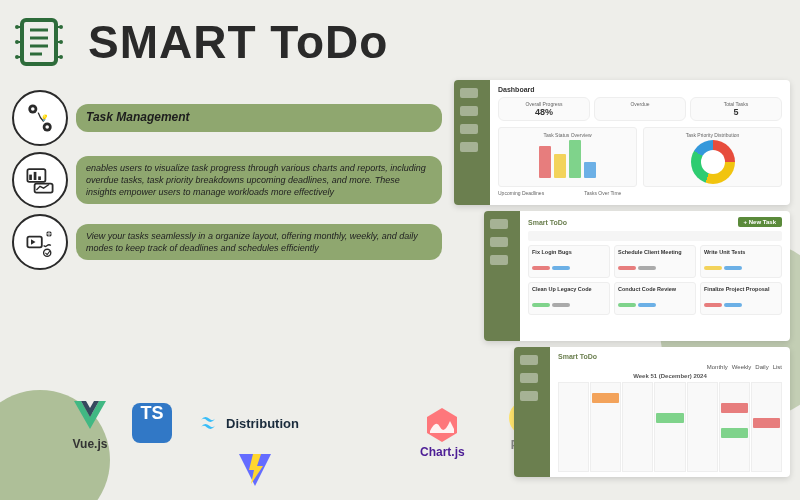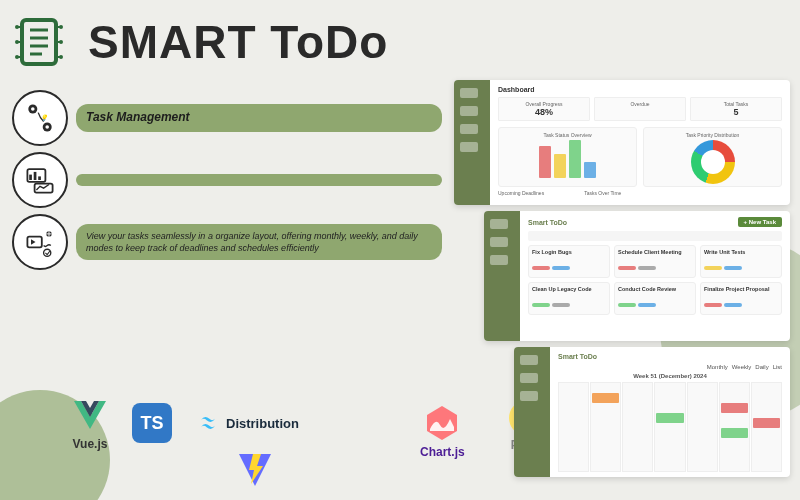--- a/index.html
+++ b/index.html
@@ -93,21 +93,21 @@
     width: 480px;
   }
   .tech {
     display: flex;
     flex-direction: column;
     align-items: center;
     gap: 2px;
   }
   .tech-icon {
     width: 40px; height: 40px;
-    display: flex; align-items: center; justify-content: center;
+    display: flex; align-items: flex-start; justify-content: center;
     border-radius: 8px;
     font-size: 12px;
     font-weight: bold;
   }
   .tech-label {
     font-size: 12px;
     color: #333;
     font-weight: 600;
   }
   .vite-row {
@@ -139,21 +139,21 @@
   .mock-sidebar {
     position: absolute; left:0; top:0; bottom:0; width: 36px;
     background: #6b7f4f;
     display: flex; flex-direction: column; gap: 8px; padding: 8px 6px;
   }
   .mock-sidebar .dot { width: 18px; height: 10px; background: rgba(255,255,255,.4); border-radius: 2px; }
   .mock-body { margin-left: 36px; padding: 6px 8px; height: 100%; position: relative; }
   .mock-header { font-size: 7px; font-weight: 700; color:#333; margin-bottom:4px; display:flex; justify-content:space-between; align-items:center; }
   .mock-header .btn { background: #5a8a3a; color:#fff; padding:2px 6px; border-radius:2px; font-size:6px; }
   .stat-cards { display:flex; gap:4px; margin-bottom:6px; }
-  .stat-card { flex:1; background:#fafafa; border:1px solid #eee; border-radius:1px; padding:3px; text-align:center; }
+  .stat-card { flex:1; background:#fafafa; border:1px solid #eee; border-radius:6px; padding:3px; text-align:center; }
   .stat-card .l { font-size:5px; color:#666; }
   .stat-card .v { font-size:9px; font-weight:700; color:#333; }
   .chart-row { display:flex; gap:6px; height:60px; }
   .chart-box { flex:1; background:#fafafa; border:1px solid #eee; border-radius:3px; padding:4px; position:relative; }
   .bars { display:flex; gap:3px; align-items:flex-end; height:40px; justify-content:center; }
   .bar { width:12px; border-radius:1px; }
   .donut { width:44px; height:44px; border-radius:50%; margin:2px auto;
     background: conic-gradient(#e74c3c 0 90deg, #f1c40f 90deg 200deg, #2ecc71 200deg 300deg, #3498db 300deg 360deg); position:relative; }
   .donut::after { content:''; position:absolute; inset:10px; background:#fff; border-radius:50%; }
   .task-grid { display:grid; grid-template-columns: repeat(3,1fr); gap:4px; margin-top:4px; }
@@ -219,20 +219,21 @@
       <svg viewBox="0 0 40 40" width="36" height="36">
         <rect x="6" y="8" width="20" height="14" rx="2" fill="none" stroke="#2a2a2a" stroke-width="2"></rect>
         <rect x="8" y="14" width="3" height="6" fill="#2a2a2a"></rect>
         <rect x="13" y="11" width="3" height="9" fill="#2a2a2a"></rect>
         <rect x="18" y="16" width="3" height="4" fill="#2a2a2a"></rect>
         <rect x="14" y="24" width="20" height="10" rx="2" fill="none" stroke="#2a2a2a" stroke-width="2"></rect>
         <path d="M16 31 L20 27 L24 29 L30 25" stroke="#2a2a2a" stroke-width="1.5" fill="none"></path>
       </svg>
     </div>
     <div class="feature-card">
+      <div class="feature-desc">enables users to visualize task progress through various charts and reports, including overdue tasks, task priority breakdowns upcoming deadlines, and more. These insights empower users to manage workloads more effectively</div>
     </div>
   </div>
 
   <div class="feature">
     <div class="feature-icon">
       <svg viewBox="0 0 40 40" width="36" height="36">
         <rect x="6" y="14" width="16" height="12" rx="2" fill="none" stroke="#2a2a2a" stroke-width="2"></rect>
         <polygon points="10,17 10,23 15,20" fill="#2a2a2a"></polygon>
         <circle cx="30" cy="11" r="3" fill="#2a2a2a"></circle>
         <path d="M27 11 L33 11 M30 8 L30 14" stroke="#fff" stroke-width="1"></path>

